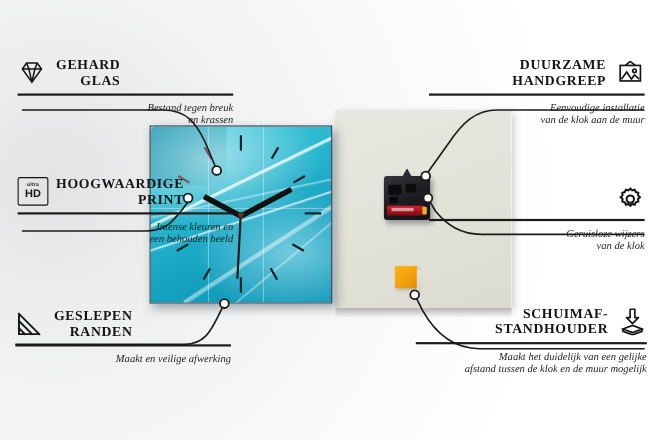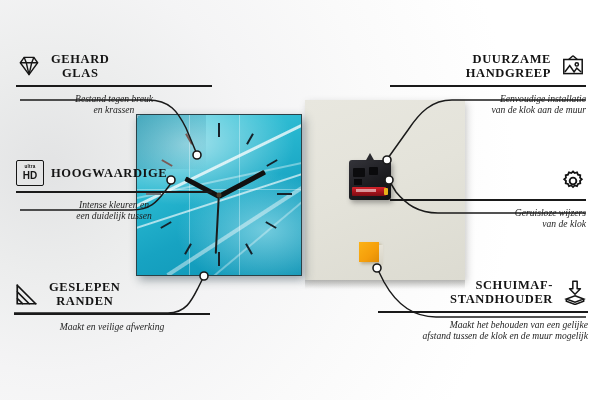--- a/index.html
+++ b/index.html
@@ -70,21 +70,21 @@
   .spacer{
     position:absolute;left:229px;top:146px;width:20px;height:20px;
     background:linear-gradient(135deg,#fcb215 0%,#f59e0b 60%,#e08c06 100%);
     box-shadow:2px 2px 3px rgba(120,90,20,.35);
   }
   .spacer:after{content:"";position:absolute;right:-4px;top:3px;width:4px;height:20px;
     background:linear-gradient(to bottom,#e6e3d8,#d6d3c6);}
 
   
   .callout{position:absolute;width:196px;}
-  .callout.left{text-align:center;}
+  .callout.left{text-align:right;}
   .callout.right{text-align:right;}
   .cal-head{display:flex;align-items:center;gap:9px;}
   .callout.right .cal-head{flex-direction:row-reverse;text-align:right;}
   .cal-title{
     font-size:12.5px;line-height:14px;font-weight:bold;letter-spacing:.6px;
     color:#141414;text-transform:uppercase;
   }
   .rule{height:1.6px;background:#1a1a1a;margin:5px 0 6px 0;}
   .cal-desc{font-size:9.6px;line-height:11.5px;color:#1e1e1e;font-style:italic;}
   .ic{width:26px;height:26px;flex:0 0 26px;color:#151515;}
@@ -197,25 +197,26 @@
   <div class="callout left" id="co-print">
     <div class="cal-head">
       <span class="ic">
         <span class="hdbox">
           <span class="u">ultra</span>
           <span class="h">HD</span>
         </span>
       </span>
       <div>
         <div class="cal-title">HOOGWAARDIGE</div>
+        <div class="cal-title">PRINT</div>
       </div>
     </div>
     <div class="rule"></div>
     <div class="cal-desc">Intense kleuren en</div>
-    <div class="cal-desc">een duidelijk tussen</div>
+    <div class="cal-desc">een behouden beeld</div>
   </div>
 
   <div class="callout left" id="co-randen">
     <div class="cal-head">
       <span class="ic">
         <svg viewBox="0 0 24 24" fill="none" stroke="currentColor" stroke-width="1.6">
           <path d="M3 4 L20 21 M3 10 L14 21 M3 16 L8 21 M3 4 L3 21 L20 21" stroke-linecap="square"></path>
         </svg>
       </span>
       <div>
@@ -270,17 +271,17 @@
           <path d="M12 15.5 L20 18.5 L12 21.5 L4 18.5 Z"></path>
           <path d="M4 18.5 v2 L12 23.5 L20 20.5 v-2"></path>
         </svg>
       </span>
       <div>
         <div class="cal-title">SCHUIMAF-</div>
         <div class="cal-title">STANDHOUDER</div>
       </div>
     </div>
     <div class="rule"></div>
-    <div class="cal-desc">Maakt het behouden van een gelijke</div>
+    <div class="cal-desc">Maakt het duidelijk van een gelijke</div>
     <div class="cal-desc">afstand tussen de klok en de muur mogelijk</div>
   </div>
 
 </div>
 
 </body></html>

